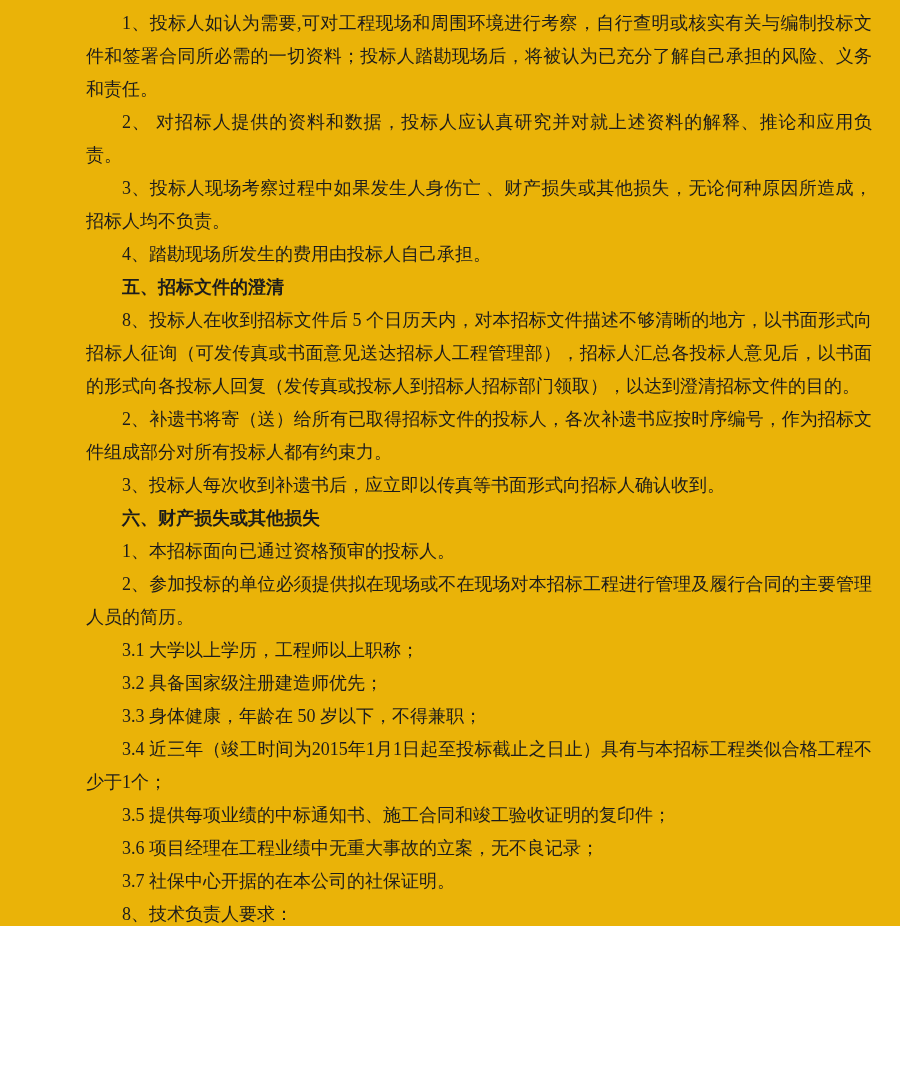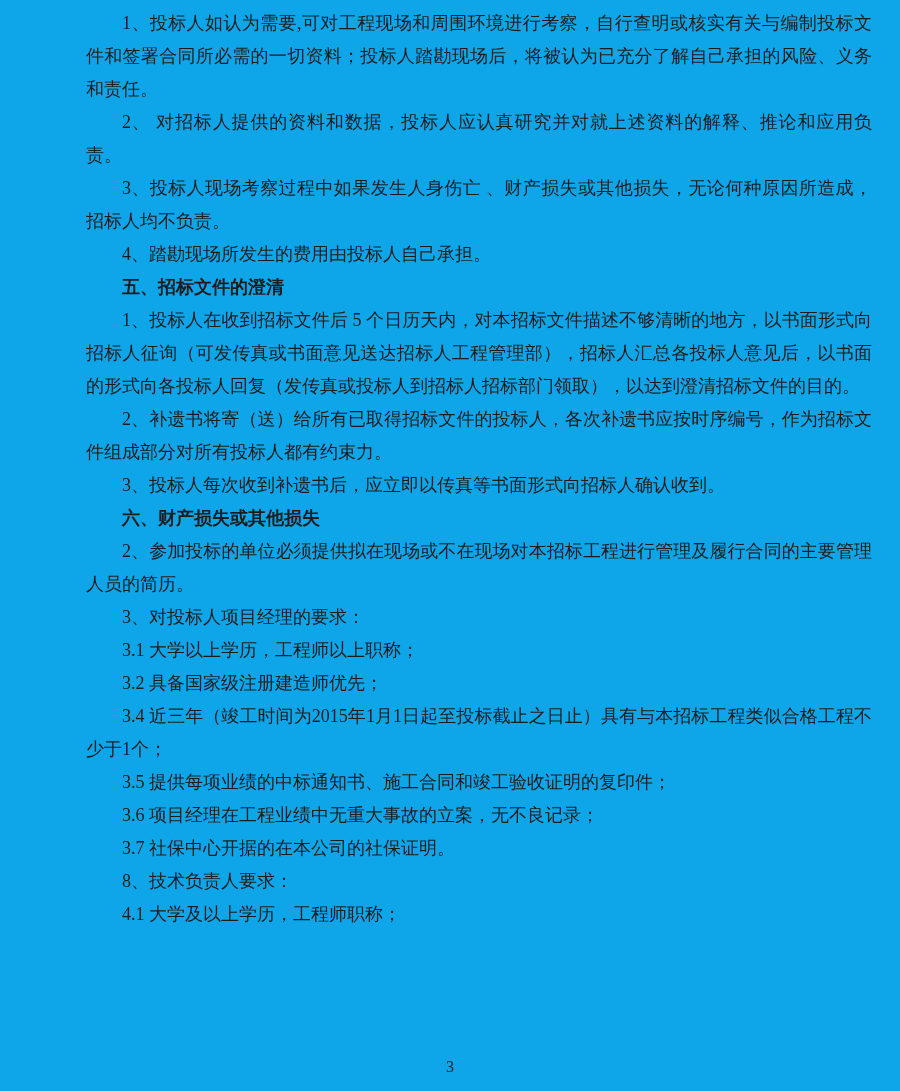--- a/index.html
+++ b/index.html
@@ -3,23 +3,23 @@
 <meta charset="utf-8">
 <style>
   html, body {
     margin: 0;
     padding: 0;
     background: #ffffff;
   }
   .page {
     position: relative;
     width: 900px;
-    height: 1091px;
+    height: 926px;
     margin: 0 auto;
-    background: #0ea5e9;
+    background: #eab308;
     color: #1c1c1c;
     font-family: "Liberation Serif", "DejaVu Serif", serif;
     overflow: hidden;
   }
   .doc-body {
     position: absolute;
     left: 86px;
     top: 7px;
     width: 786px;
     font-size: 18px;
@@ -47,28 +47,29 @@
 </head>
 <body>
 
 <div class="page">
   <div class="doc-body">
       <p class="para body">1、投标人如认为需要,可对工程现场和周围环境进行考察，自行查明或核实有关与编制投标文件和签署合同所必需的一切资料；投标人踏勘现场后，将被认为已充分了解自己承担的风险、义务和责任。</p>
       <p class="para body">2、 对招标人提供的资料和数据，投标人应认真研究并对就上述资料的解释、推论和应用负责。</p>
       <p class="para body">3、投标人现场考察过程中如果发生人身伤亡 、财产损失或其他损失，无论何种原因所造成，招标人均不负责。</p>
       <p class="para body">4、踏勘现场所发生的费用由投标人自己承担。</p>
       <p class="para heading">五、招标文件的澄清</p>
-      <p class="para body">1、投标人在收到招标文件后 5 个日历天内，对本招标文件描述不够清晰的地方，以书面形式向招标人征询（可发传真或书面意见送达招标人工程管理部），招标人汇总各投标人意见后，以书面的形式向各投标人回复（发传真或投标人到招标人招标部门领取），以达到澄清招标文件的目的。</p>
+      <p class="para body">8、投标人在收到招标文件后 5 个日历天内，对本招标文件描述不够清晰的地方，以书面形式向招标人征询（可发传真或书面意见送达招标人工程管理部），招标人汇总各投标人意见后，以书面的形式向各投标人回复（发传真或投标人到招标人招标部门领取），以达到澄清招标文件的目的。</p>
       <p class="para body">2、补遗书将寄（送）给所有已取得招标文件的投标人，各次补遗书应按时序编号，作为招标文件组成部分对所有投标人都有约束力。</p>
       <p class="para body">3、投标人每次收到补遗书后，应立即以传真等书面形式向招标人确认收到。</p>
       <p class="para heading">六、财产损失或其他损失</p>
+      <p class="para body">1、本招标面向已通过资格预审的投标人。</p>
       <p class="para body">2、参加投标的单位必须提供拟在现场或不在现场对本招标工程进行管理及履行合同的主要管理人员的简历。</p>
-      <p class="para body">3、对投标人项目经理的要求：</p>
       <p class="para body">3.1 大学以上学历，工程师以上职称；</p>
       <p class="para body">3.2 具备国家级注册建造师优先；</p>
+      <p class="para body">3.3 身体健康，年龄在 50 岁以下，不得兼职；</p>
       <p class="para body">3.4 近三年（竣工时间为2015年1月1日起至投标截止之日止）具有与本招标工程类似合格工程不少于1个；</p>
       <p class="para body">3.5 提供每项业绩的中标通知书、施工合同和竣工验收证明的复印件；</p>
       <p class="para body">3.6 项目经理在工程业绩中无重大事故的立案，无不良记录；</p>
       <p class="para body">3.7 社保中心开据的在本公司的社保证明。</p>
       <p class="para body">8、技术负责人要求：</p>
       <p class="para body">4.1 大学及以上学历，工程师职称；</p>
     </div>
   <div class="footer">
     <span>3</span>
   </div>

